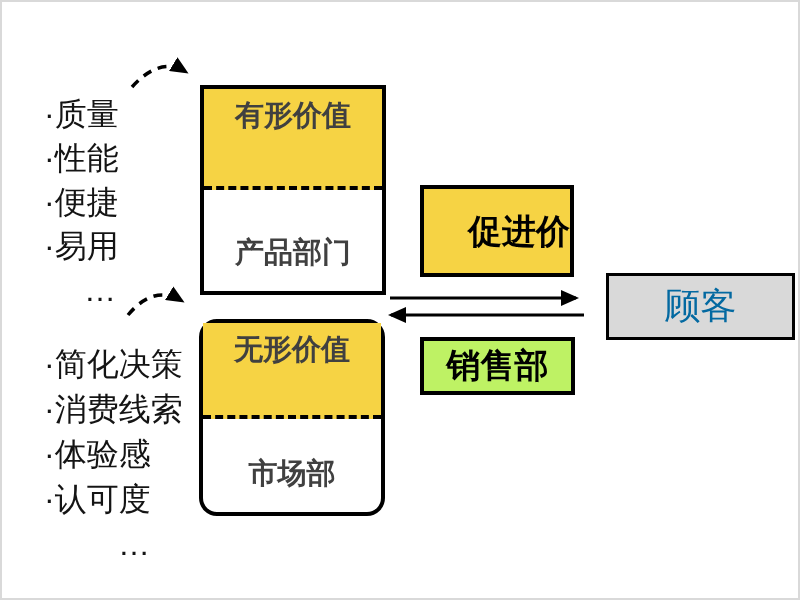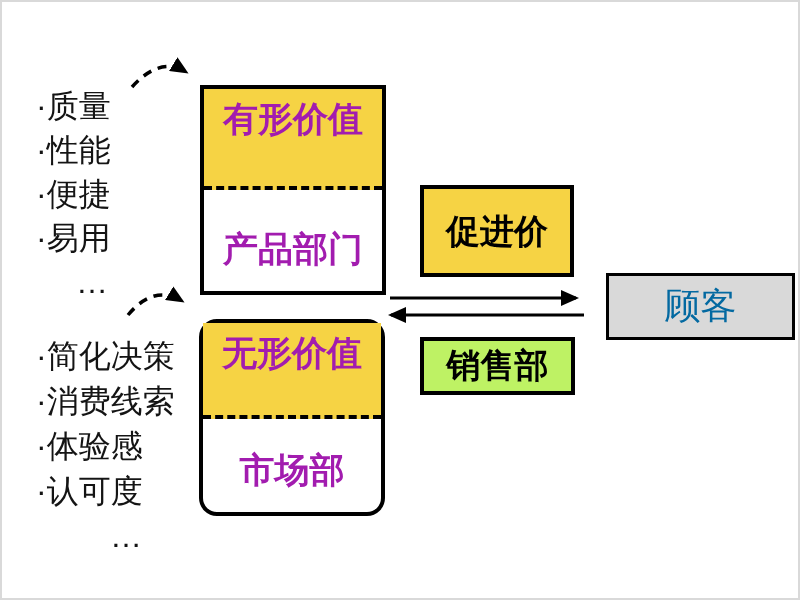--- a/index.html
+++ b/index.html
@@ -11,42 +11,42 @@
     width: 800px;
     height: 600px;
     background: #ffffff;
     border: 2px solid #d9d9d9;
     overflow: hidden;
   }
 
   
   .attr-list {
     position: absolute;
-    margin: 8px;
+    margin: 16px;
     padding: 0;
     list-style: none;
     font-size: 32px;
     color: #141414;
     white-space: nowrap;
   }
   .attr-list.top-list    { left: 26px; top: 74px;  line-height: 44px; }
   .attr-list.bottom-list { left: 26px; top: 324px; line-height: 45px; }
   .attr-list li.ellipsis-sm { padding-left: 40px; letter-spacing: 2px; }
   .attr-list li.ellipsis-lg { padding-left: 74px; letter-spacing: 2px; }
 
   
   .split-box {
     position: absolute;
     border: 4px solid #000;
     background: #ffffff;
     display: flex;
     flex-direction: column;
     font-weight: bold;
-    font-size: 35px;
-    color: #a21caf;
+    font-size: 29px;
+    color: #404040;
     text-align: center;
   }
   .split-box .half-top {
     background: #f6d344;
     border-bottom: 4px dashed #000;
     display: flex;
     justify-content: center;
     align-items: flex-start;
     padding-top: 7px;
   }
@@ -62,22 +62,23 @@
   .intangible-box { left: 197px; top: 317px; width: 186px; height: 197px; border-radius: 18px; }
   .intangible-box .half-top { height: 96px; }
 
   
   .promote-box {
     position: absolute;
     left: 418px; top: 183px; width: 154px; height: 92px;
     background: #f6d344;
     border: 4px solid #000;
     display: flex;
+    flex-direction: column;
     justify-content: center;
-    align-items: center;
+    align-items: flex-end;
     font-weight: bold;
     font-size: 34px;
     line-height: 40px;
     color: #000;
   }
 
   
   .sales-box {
     position: absolute;
     left: 418px; top: 335px; width: 155px; height: 58px;

